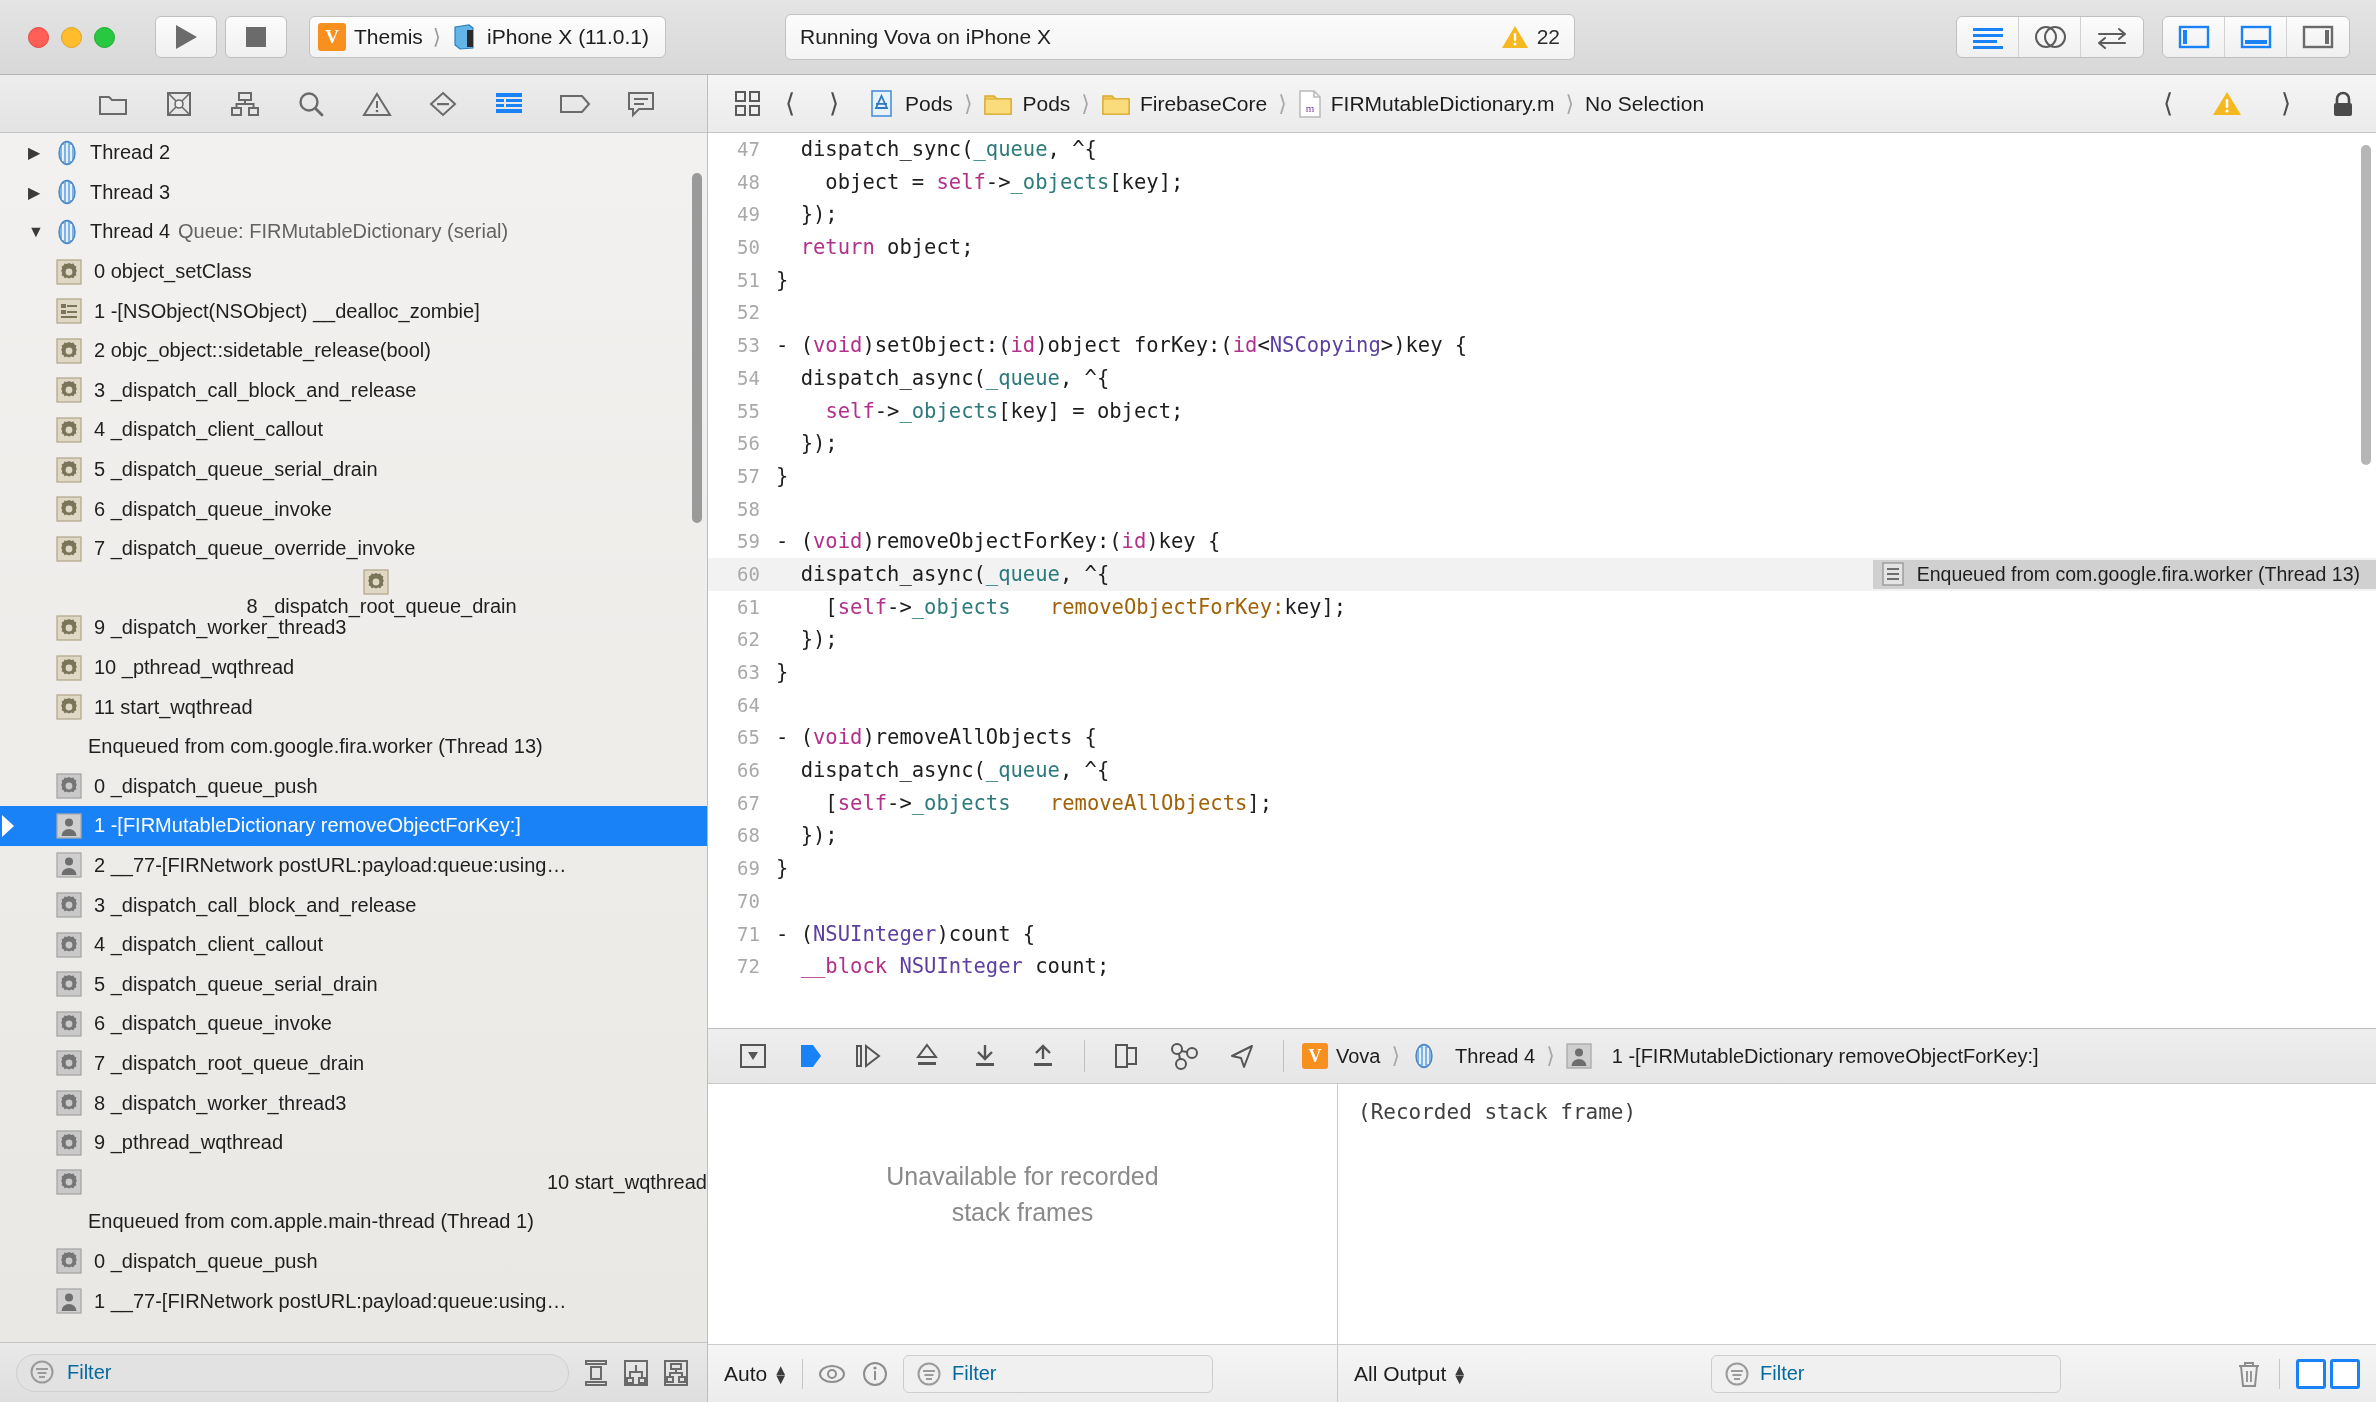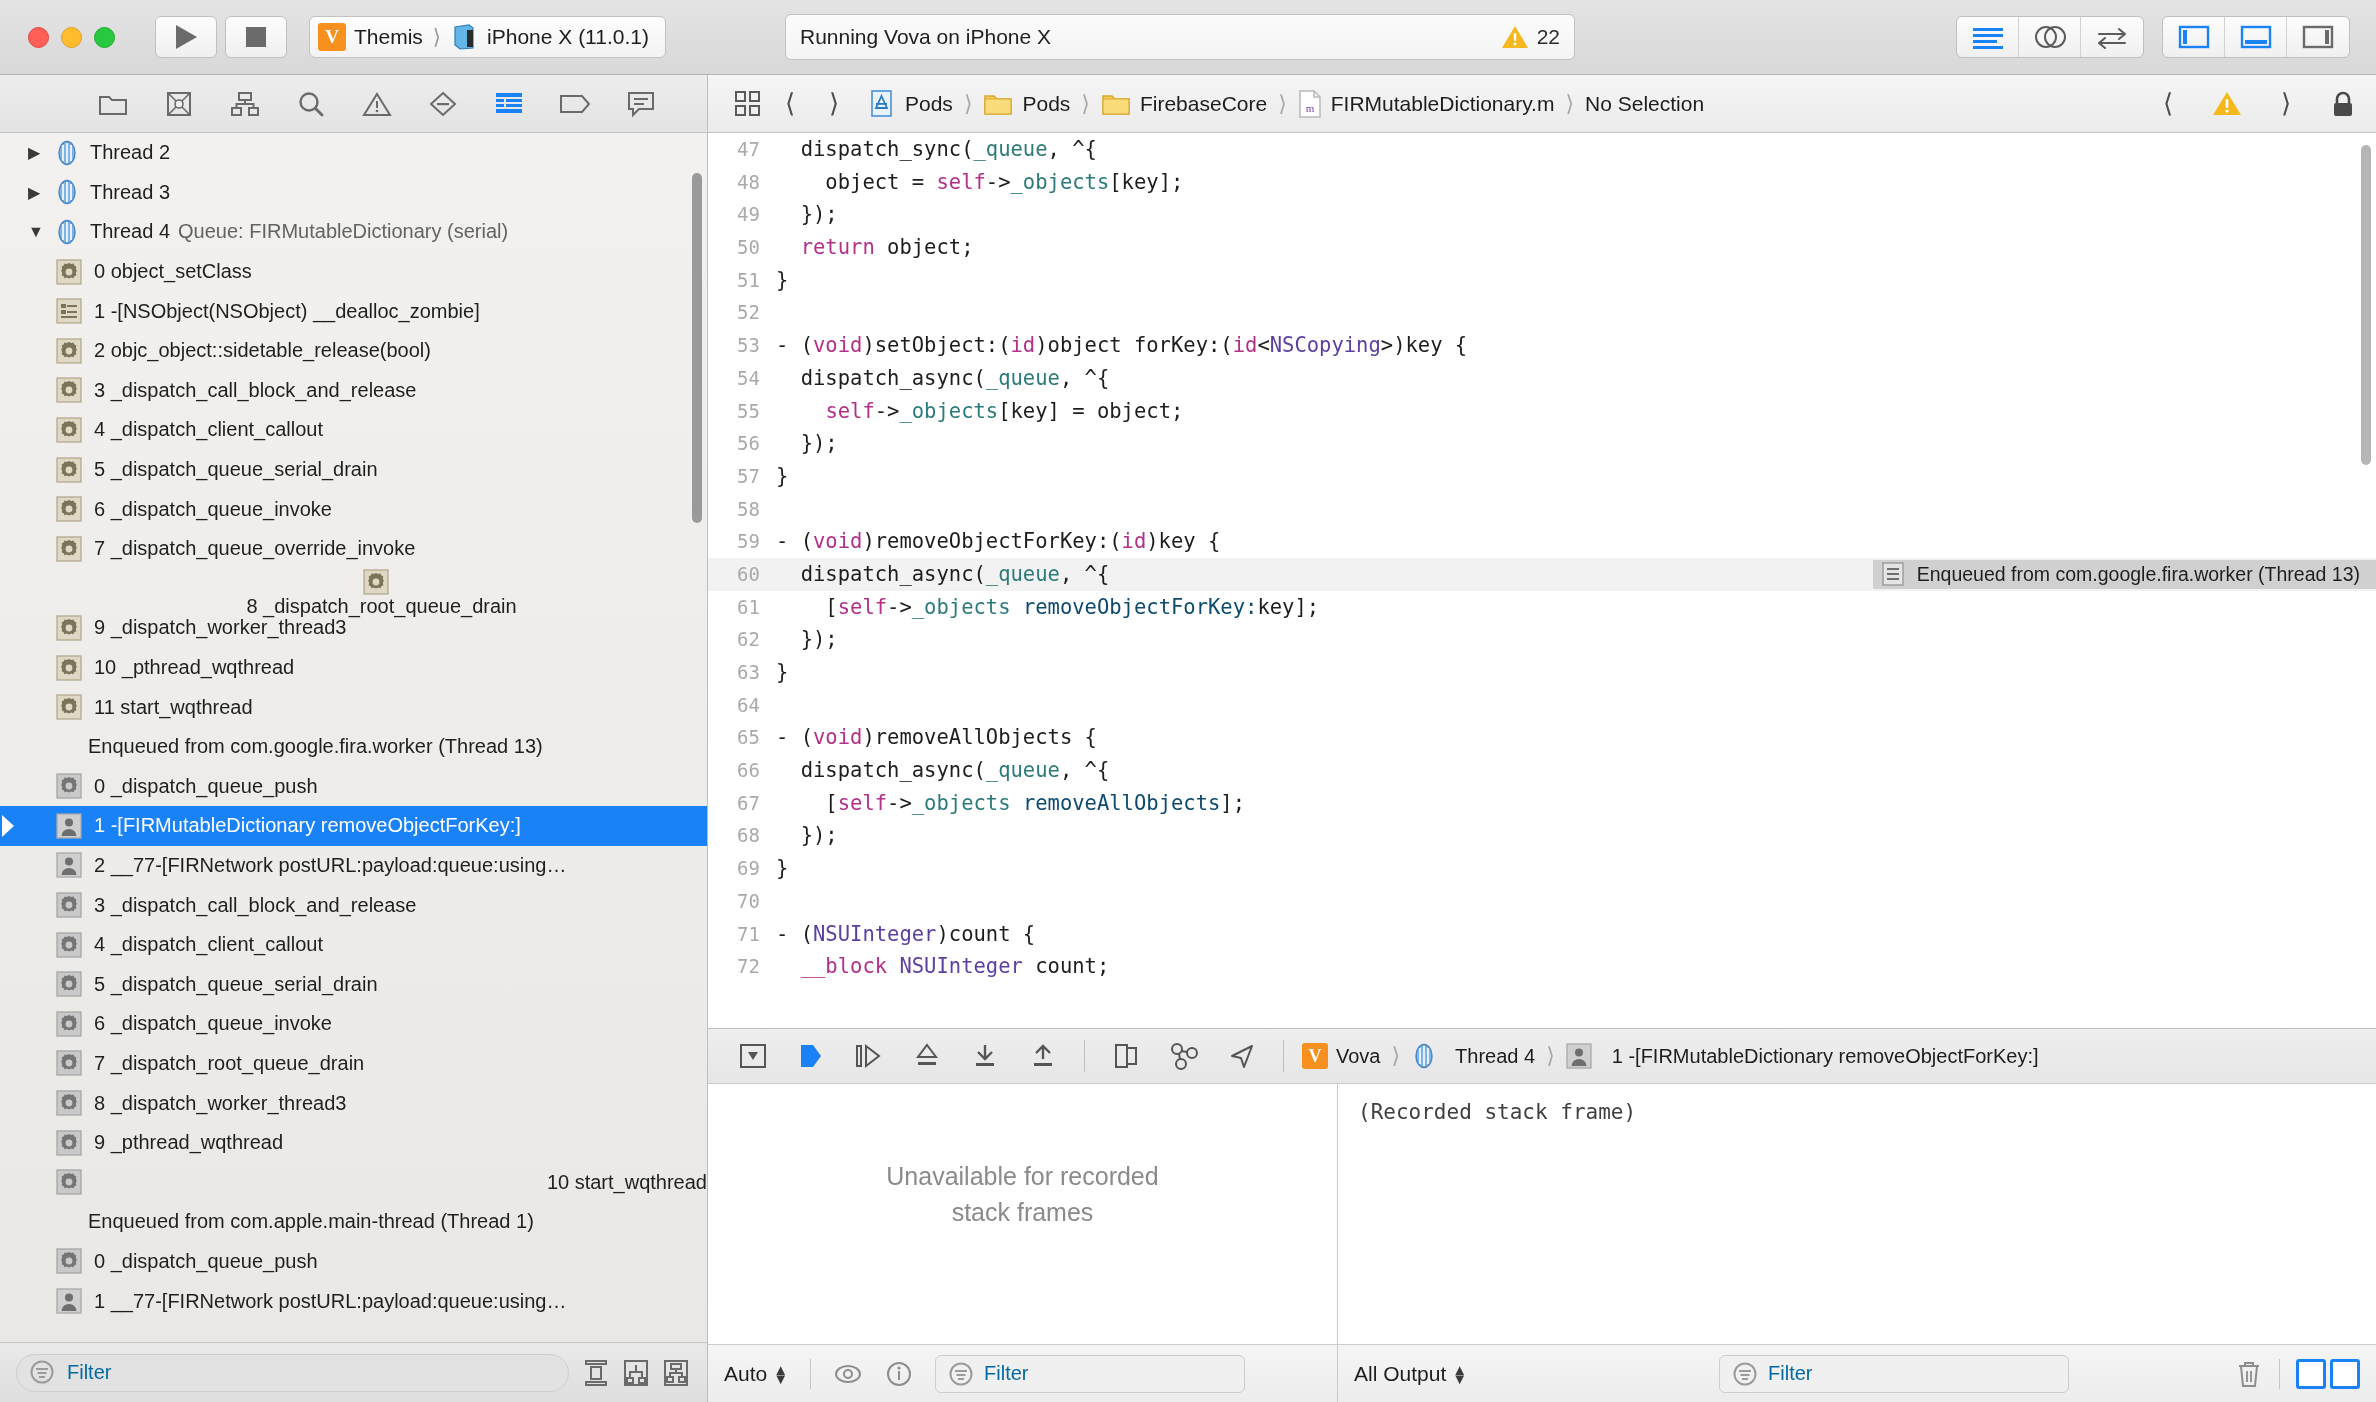--- a/index.html
+++ b/index.html
@@ -151,21 +151,21 @@
   .cl { position: relative; height: 32.7px; display: flex; }
   .cl.hl { background: #f2f2f2; }
   .gutter {
     width: 68px; flex: 0 0 68px; text-align: right; padding-right: 16px;
     color: #a9a9a9; font-size: 19px; user-select: none;
   }
   .ctext { flex: 1; color: #1d1d1d; }
   .kw  { color: #b2308a; }   
   .ty  { color: #5c3fa0; }   
   .id2 { color: #2c7a7a; }   
-  .msg { color: #0c4a6e; }
+  .msg { color: #a16207; margin-left: 27px; }
   .annot {
     position: absolute; right: 0; top: 2px; height: 29px;
     background: #d0d0d0; color: #1f1f1f; font-size: 19.5px;
     display: flex; align-items: center; gap: 12px; padding: 0 16px 0 8px;
     font-family: "Liberation Sans", sans-serif;
   }
   .annot-ic { width: 24px; height: 26px; }
   .ed-scroll { position: absolute; right: 5px; width: 10px; border-radius:5px; background: #b6b6b6; }
 
   
@@ -194,21 +194,21 @@
   .consolepane { flex: 1; background: #fff; display: flex; flex-direction: column; min-width:0; }
   .console-out {
     flex: 1; padding: 16px 20px;
     font-family: "DejaVu Sans Mono","Liberation Mono", monospace;
     font-size: 21px; color: #404040;
   }
   .pane-footer {
     height: 58px; flex: 0 0 58px;
     background: linear-gradient(to bottom,#f5f5f5,#ececec);
     border-top: 1px solid #cccccc;
-    display: flex; align-items: center; padding: 0 16px; gap: 22px;
+    display: flex; align-items: center; padding: 0 16px; gap: 14px;
   }
   .popup { font-size: 21px; color: #1d1d1d; display:flex; align-items:center; gap:6px; cursor:default; }
   .stepper { display:flex; flex-direction:column; line-height:9px; font-size:15px; color:#3b3b3b; }
   .vdiv { width: 1px; height: 30px; background: #c6c6c6; }
   .footer-filter {
     width: 310px; height: 38px; border-radius: 6px;
     background: #f0f0f0; border: 1px solid #cdcdcd;
     display:flex; align-items:center; padding: 0 12px; gap: 10px;
   }
   .footer-filter.wide { width: 350px; }

